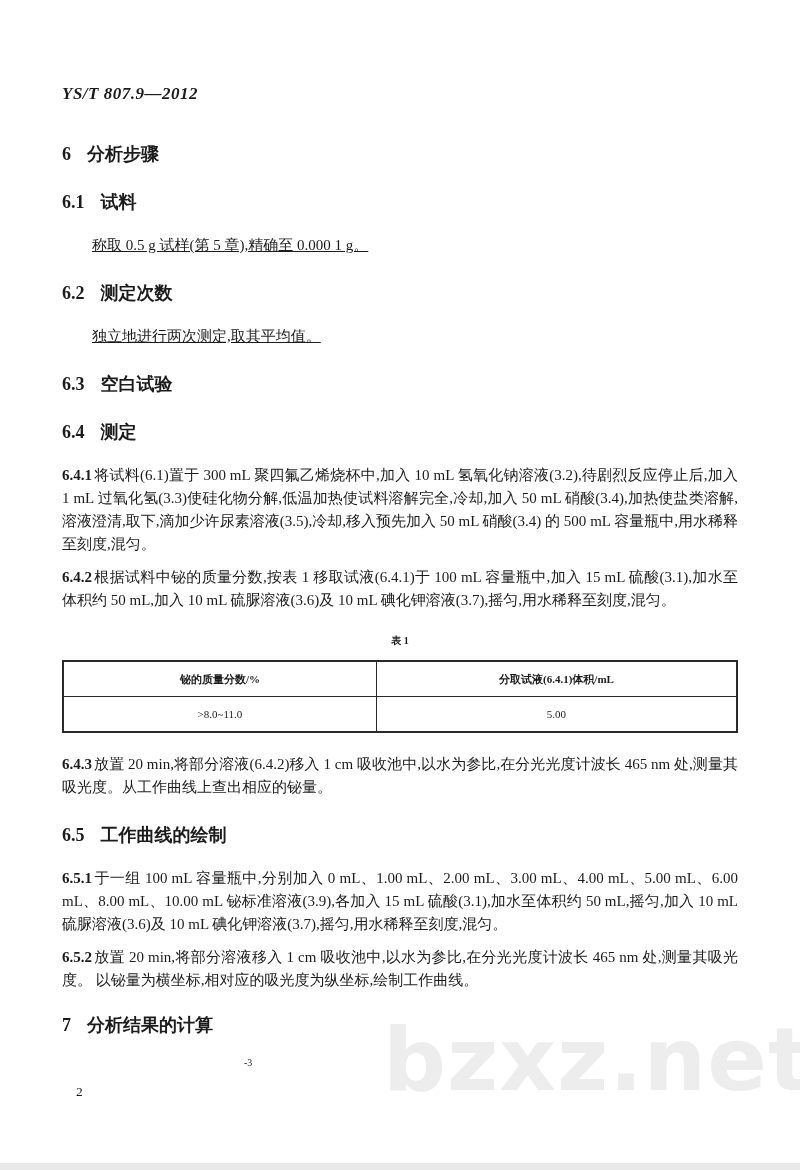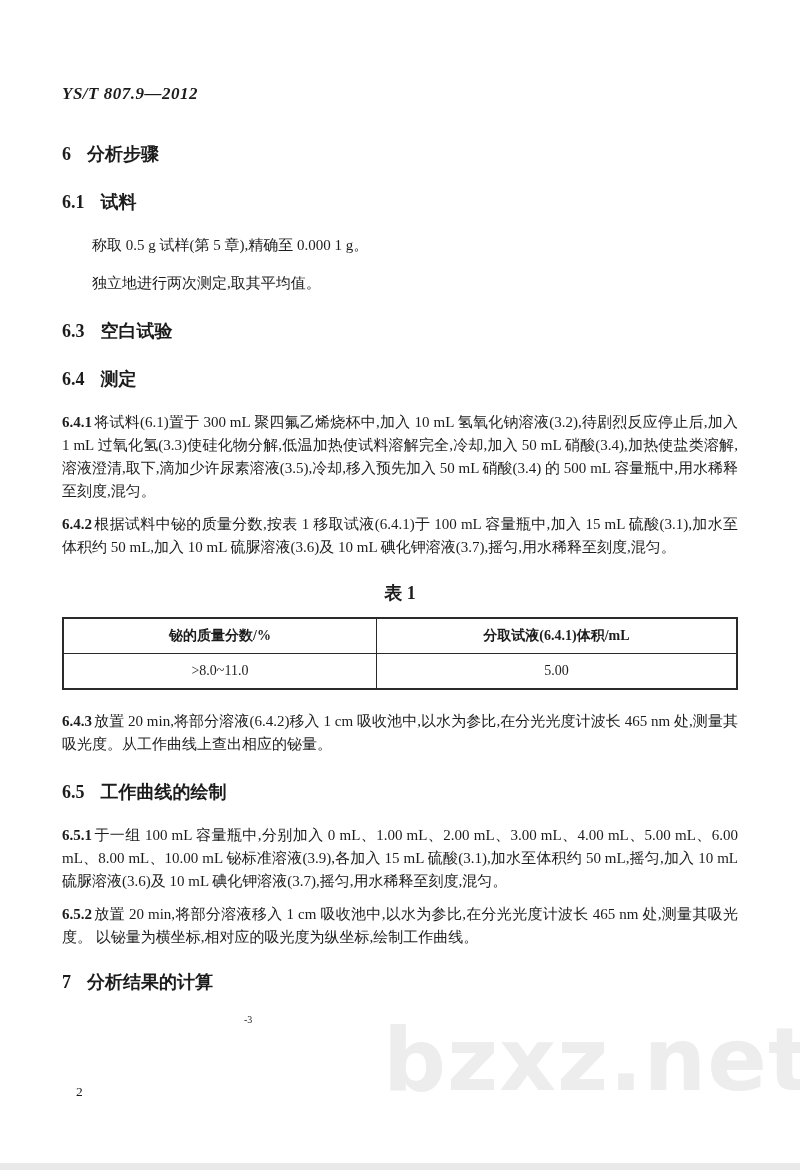--- a/index.html
+++ b/index.html
@@ -41,39 +41,39 @@
     font-size:18px;
     margin:24px 0 20px 0;
   }
   .h-sec .sec-num{display:inline-block;margin-right:16px;}
   .para{
     font-size:15px;
     line-height:23px;
     text-align:justify;
     margin:15px 0;
   }
-  .para.indent{text-indent:2em;}
+  .para.indent{text-indent:2em;text-decoration:underline;}
   .para.clause{margin:10px 0;}
   .cnum{font-weight:bold;display:inline-block;margin-right:2px;}
   .tbl-caption{
     text-align:center;
     font-weight:bold;
-    font-size:18px;
+    font-size:10px;
     margin:22px 0 12px 0;
   }
   table.tbl{
     width:100%;
     border-collapse:collapse;
     border:2px solid #2a2a2a;
     margin:0 0 20px 0;
   }
   table.tbl th, table.tbl td{
     border:1.5px solid #2a2a2a;
     text-align:center;
-    font-size:14px;
+    font-size:11px;
     height:30px;
     padding:2px 6px;
   }
   table.tbl th{font-weight:bold;}
   table.tbl col.c1{width:46.5%;}
   .var{font-style:italic;}
   .formula-block{
     margin:16px 0 0 0;
     padding-left:40px;
     display:flex;
@@ -119,20 +119,23 @@
 
     <div class="h-sec">
       <span class="sec-num">6</span><span>分析步骤</span>
     </div>
 
     <div class="h-sec">
       <span class="sec-num">6.1</span><span>试料</span>
     </div>
     <div class="para indent">称取 0.5 g 试样(第 5 章),精确至 0.000 1 g。</div>
 
+    <div class="h-sec">
+      <span class="sec-num">6.2</span><span>测定次数</span>
+    </div>
     <div class="para indent">独立地进行两次测定,取其平均值。</div>
 
     <div class="h-sec">
       <span class="sec-num">6.3</span><span>空白试验</span>
     </div>
 
     <div class="h-sec">
       <span class="sec-num">6.4</span><span>测定</span>
     </div>
 

